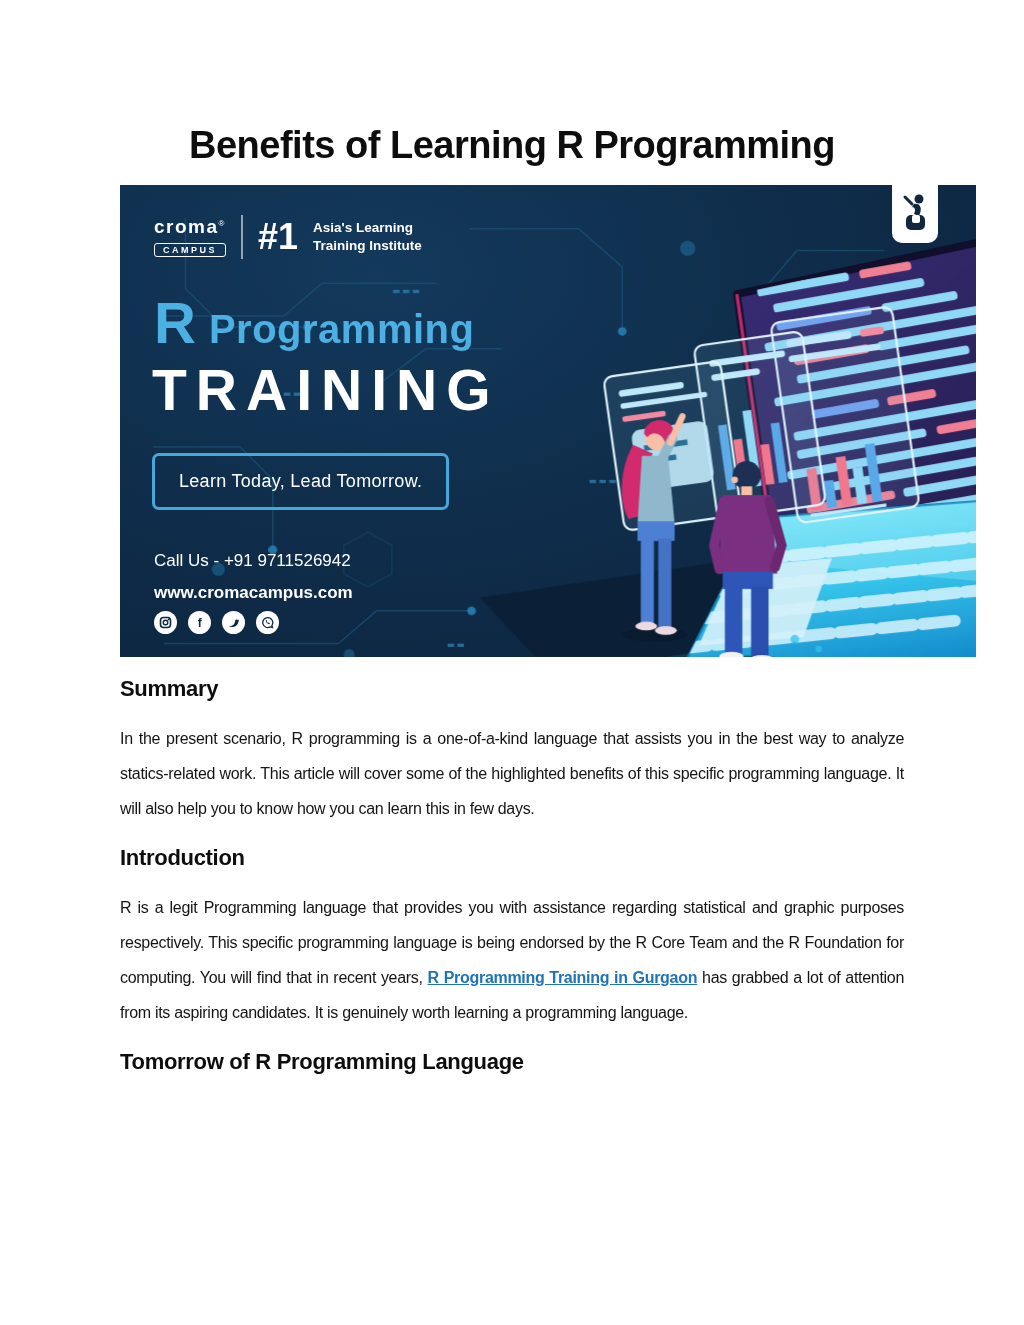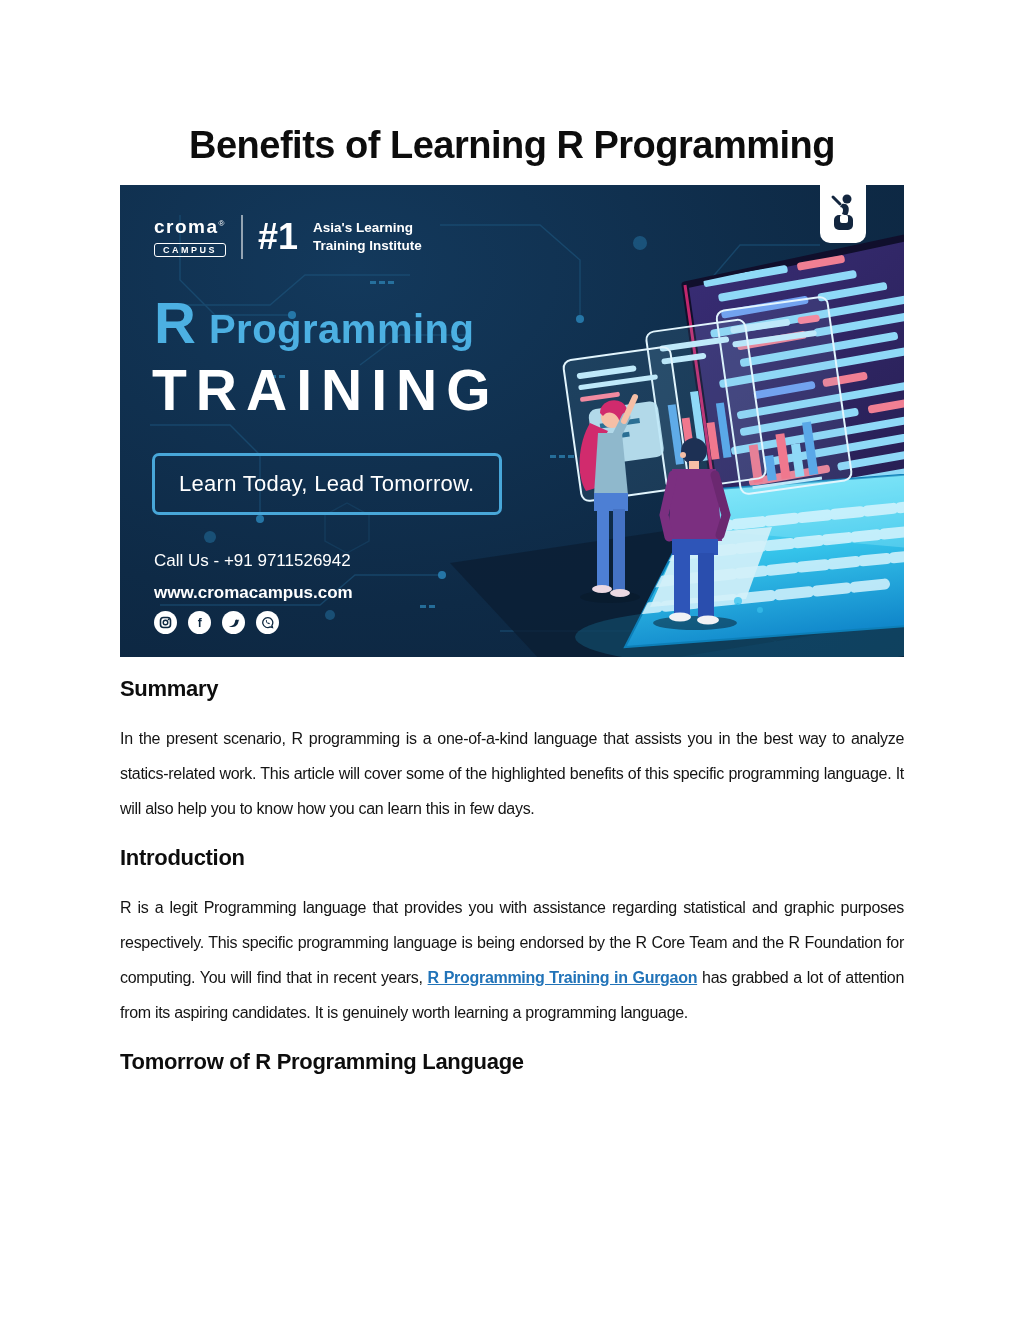--- a/index.html
+++ b/index.html
@@ -10,21 +10,21 @@
   .content { width:784px; margin:0 auto; position:relative; }
 
   
   .doc-title {
     margin:124px 0 0; text-align:center;
     font-size:38px; font-weight:700; letter-spacing:-0.5px; color:#0d0d0d;
   }
 
   
   .banner {
-    position:relative; width:784px; height:472px; margin-top:18px;
+    position:relative; width:856px; height:472px; margin-top:18px;
     background:radial-gradient(130% 150% at 30% 18%, #13395c 0%, #0e2a46 48%, #0a1f36 100%);
     overflow:hidden;
   }
   .banner svg.art { position:absolute; inset:0; z-index:0; }
 
   .ribbon {
     position:absolute; top:0; right:38px; width:46px; height:58px; z-index:3;
     background:#ffffff; border-radius:0 0 10px 10px;
     display:flex; align-items:flex-start; justify-content:center; padding-top:6px; box-sizing:border-box;
   }
@@ -49,21 +49,21 @@
   }
   .hl-r { font-size:58px; font-weight:700; }
   .hl-prog { font-size:40px; font-weight:600; margin-left:13px; letter-spacing:0.5px; }
   .hl-training {
     position:absolute; left:32px; top:172px; z-index:2;
     font-size:57px; font-weight:600; letter-spacing:9px; color:#ffffff;
   }
   .slogan-box {
     position:absolute; left:32px; top:268px; z-index:2;
     border:3px solid #48a7d9; border-radius:7px; padding:15px 24px;
-    font-size:22px; font-weight:500; color:#fff; letter-spacing:0.3px;
+    font-size:18px; font-weight:500; color:#fff; letter-spacing:0.3px;
   }
   .call-us  { position:absolute; left:34px; top:366px; z-index:2; color:#fff; font-size:17px; font-weight:400; }
   .website  { position:absolute; left:34px; top:398px; z-index:2; color:#fff; font-size:17px;  font-weight:700; }
   .socials  { position:absolute; left:34px; top:426px; z-index:2; display:flex; gap:11px; }
   .soc {
     width:23px; height:23px; border-radius:50%; background:#fff;
     display:flex; align-items:center; justify-content:center;
   }
 
   

